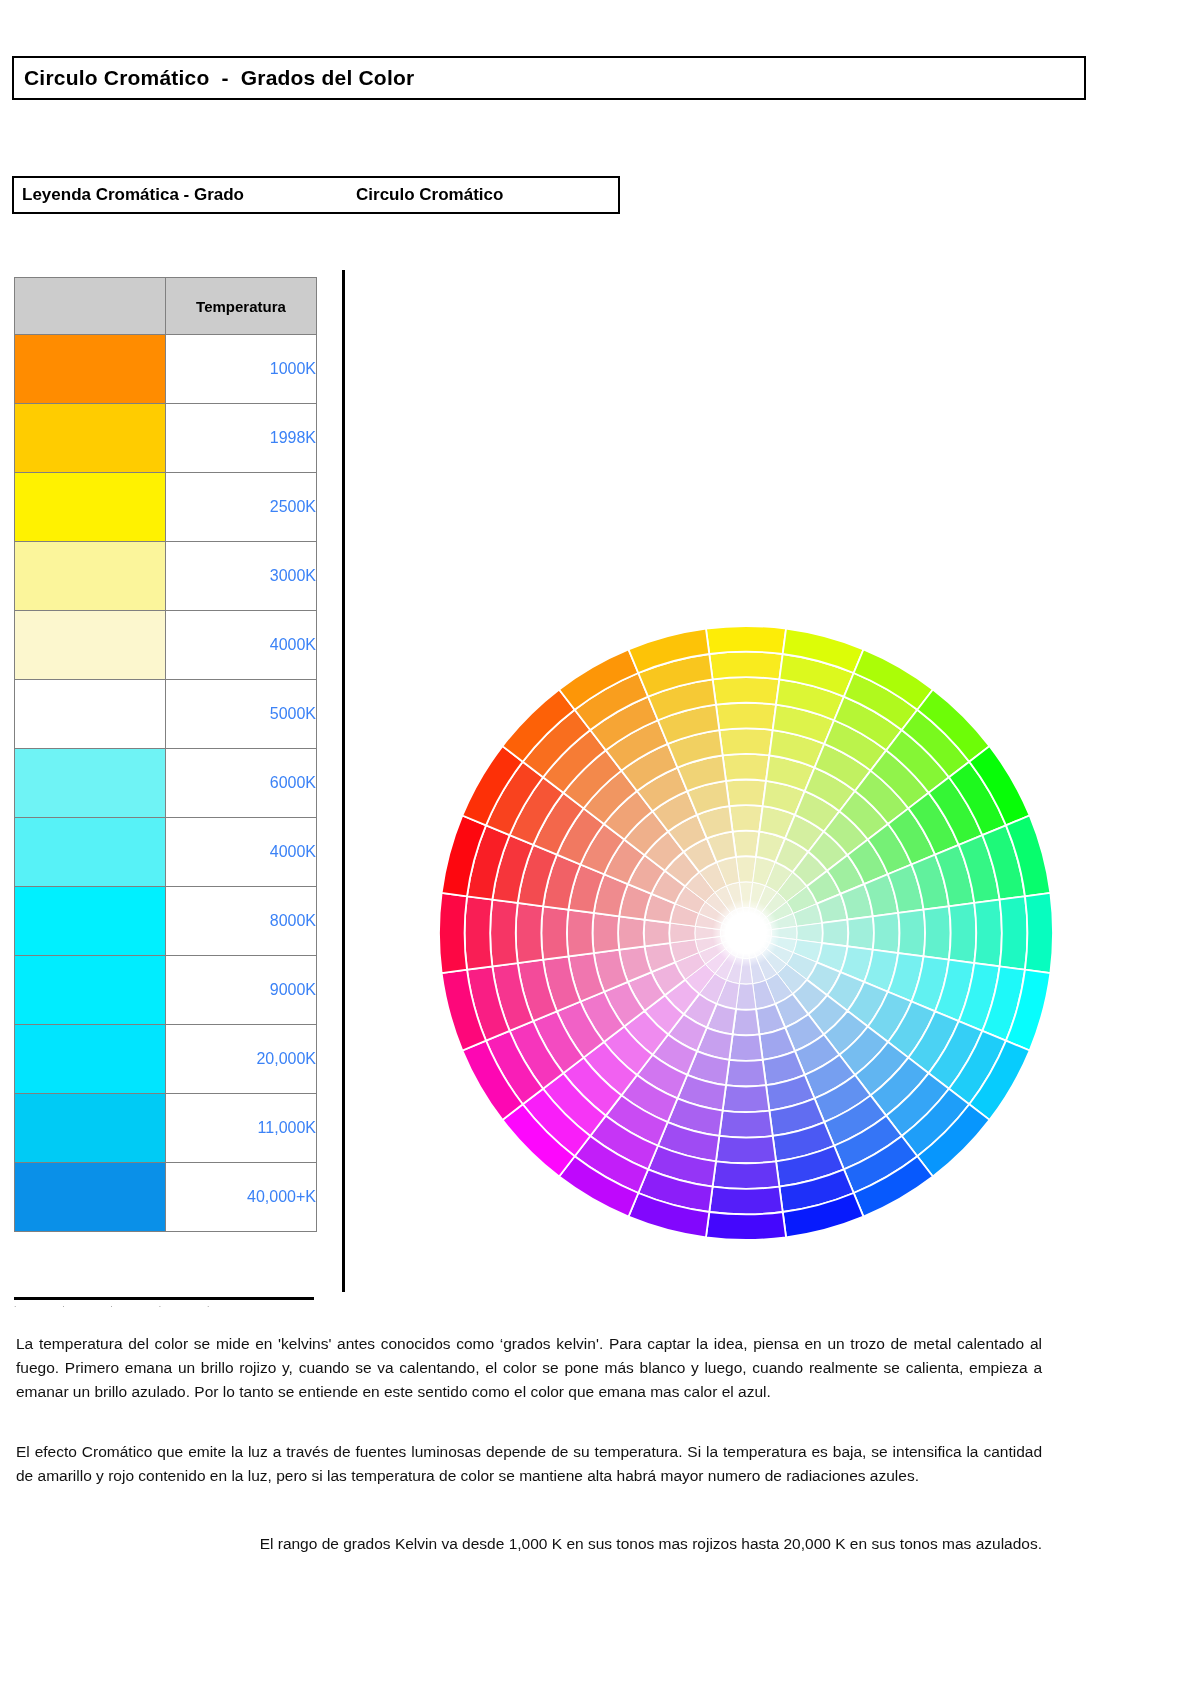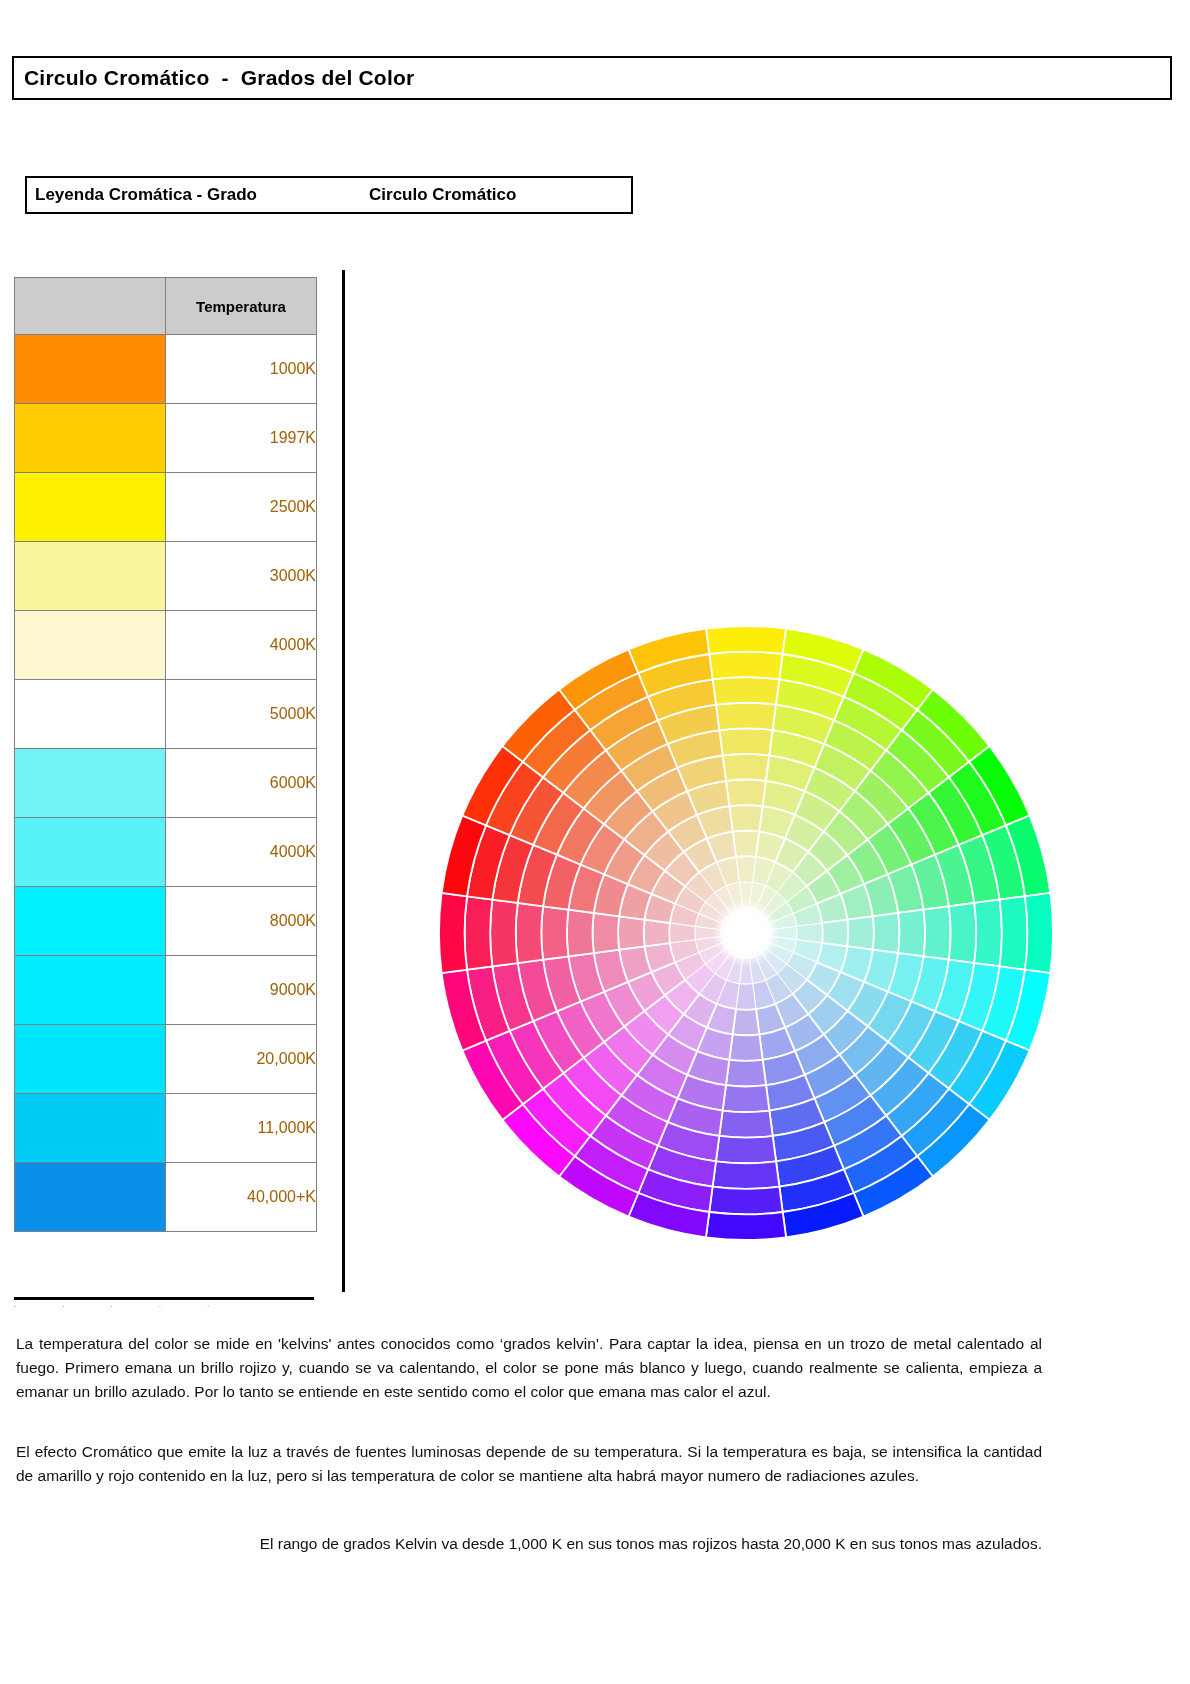--- a/index.html
+++ b/index.html
@@ -21,32 +21,32 @@
     position: absolute;
     box-sizing: border-box;
     border: 2px solid #000000;
     background: #ffffff;
     display: flex;
     align-items: center;
   }
   #main-title-box {
     left: 12px;
     top: 56px;
-    width: 1160px;
+    width: 1074px;
     height: 44px;
     padding-left: 10px;
   }
   #main-title-text {
     font-size: 21px;
     font-weight: bold;
     letter-spacing: 0.2px;
     white-space: pre;
   }
   #subtitle-box {
-    left: 25px;
+    left: 12px;
     top: 176px;
     width: 608px;
     height: 38px;
     padding-left: 8px;
   }
   .subtitle-text {
     font-size: 17px;
     font-weight: bold;
     white-space: pre;
   }
@@ -80,21 +80,21 @@
   .header-row th.temp-col {
     text-align: center;
     padding-right: 4px;
   }
   .data-row td { height: 68px; }
   .data-row td.temp-col {
     text-align: right;
     padding-right: 12px;
     font-size: 16px;
     background: #ffffff;
-    color: #a16207;
+    color: #3b82f6;
   }
   #legend-bottom-rule {
     position: absolute;
     left: 14px;
     top: 1297px;
     width: 300px;
     height: 3px;
     background: #000000;
   }
   #legend-bottom-dots {
@@ -163,21 +163,21 @@
       <th class="temp-col">Temperatura</th>
     </tr>
   </thead>
   <tbody id="legend-tbody">
       <tr class="data-row">
         <td class="swatch-col" style="background: rgb(255, 140, 0);"></td>
         <td class="temp-col">1000K</td>
       </tr>
       <tr class="data-row">
         <td class="swatch-col" style="background: rgb(255, 204, 0);"></td>
-        <td class="temp-col">1997K</td>
+        <td class="temp-col">1998K</td>
       </tr>
       <tr class="data-row">
         <td class="swatch-col" style="background: rgb(255, 242, 0);"></td>
         <td class="temp-col">2500K</td>
       </tr>
       <tr class="data-row">
         <td class="swatch-col" style="background: rgb(251, 245, 155);"></td>
         <td class="temp-col">3000K</td>
       </tr>
       <tr class="data-row">

